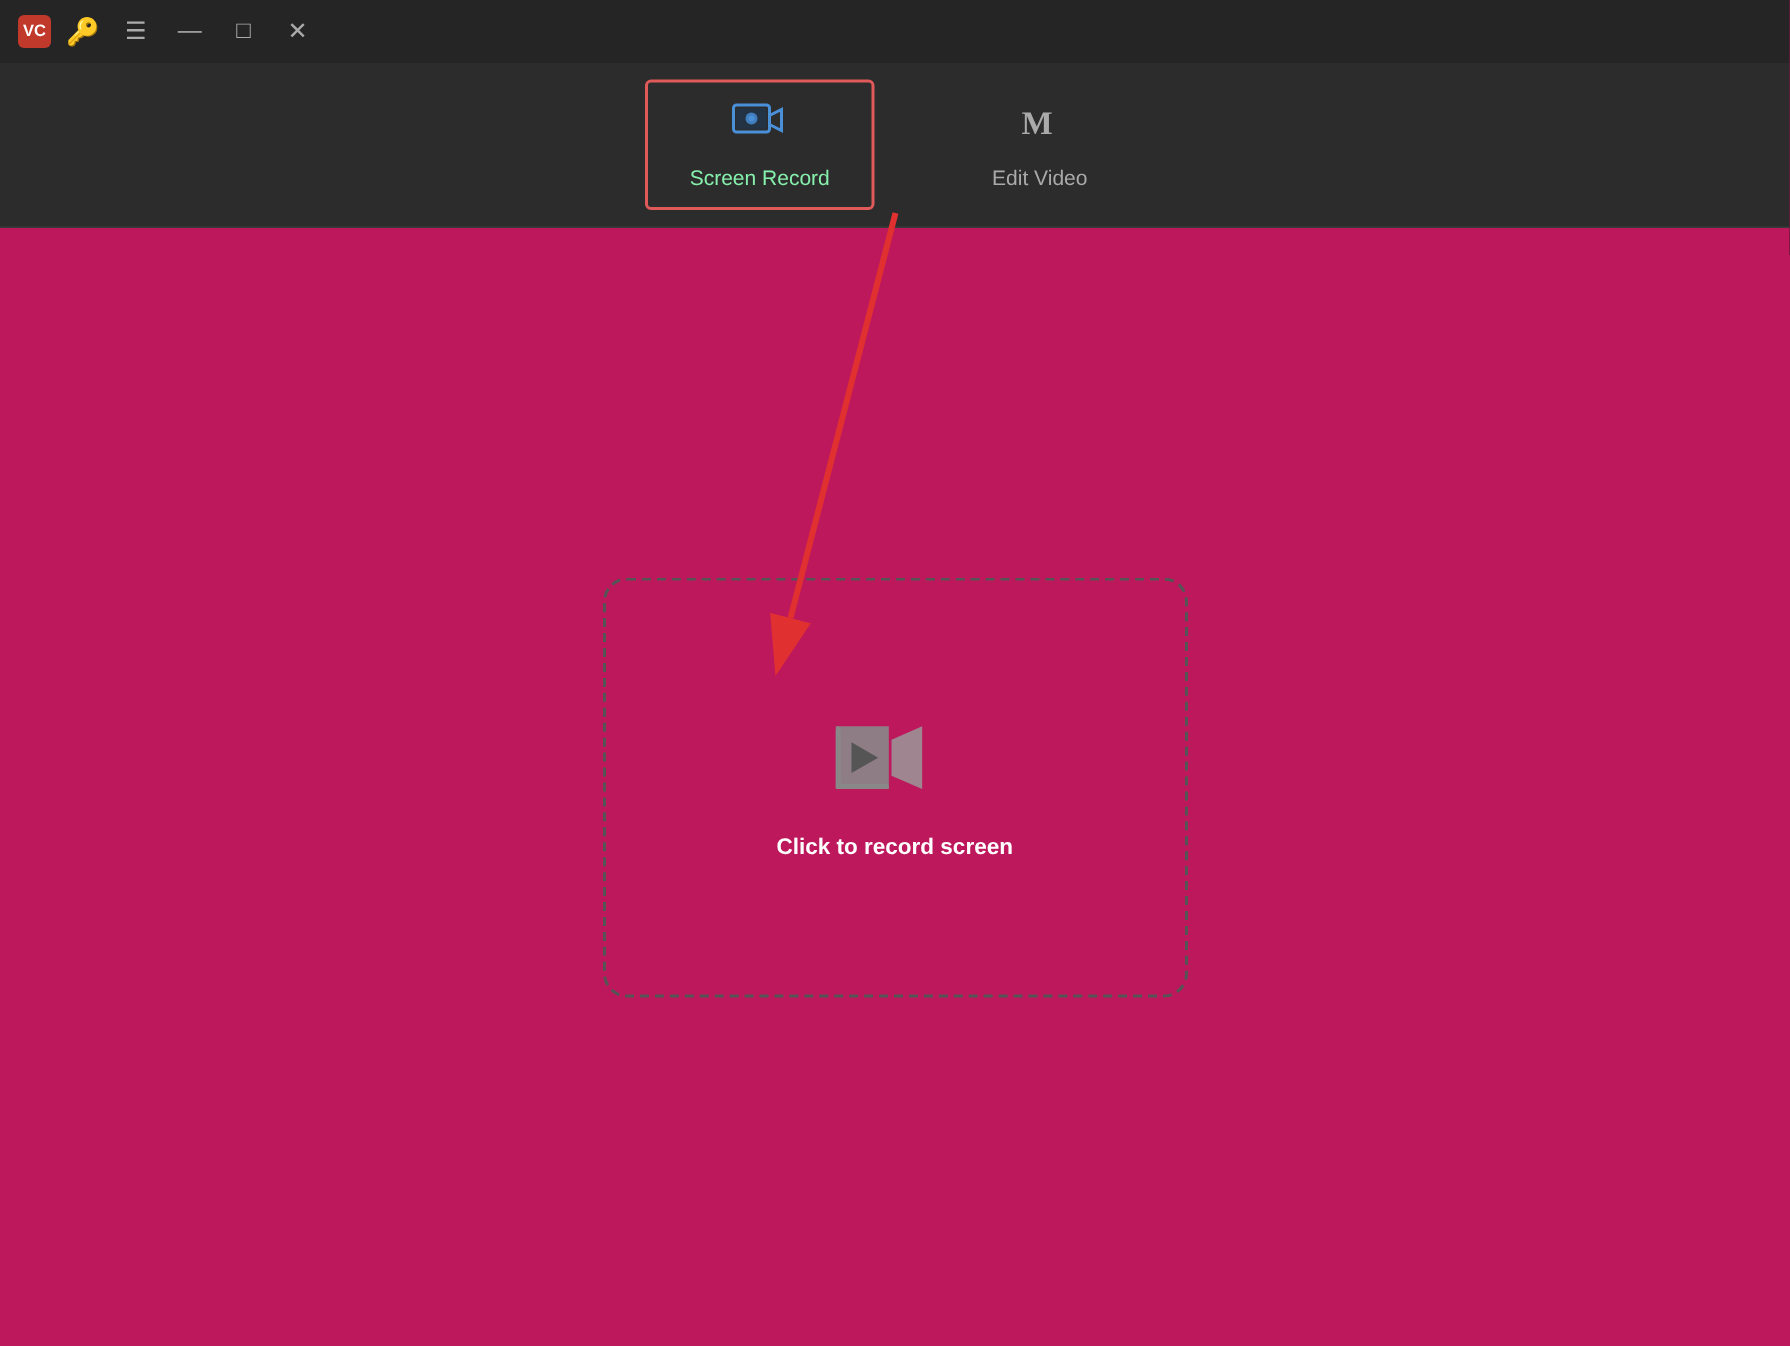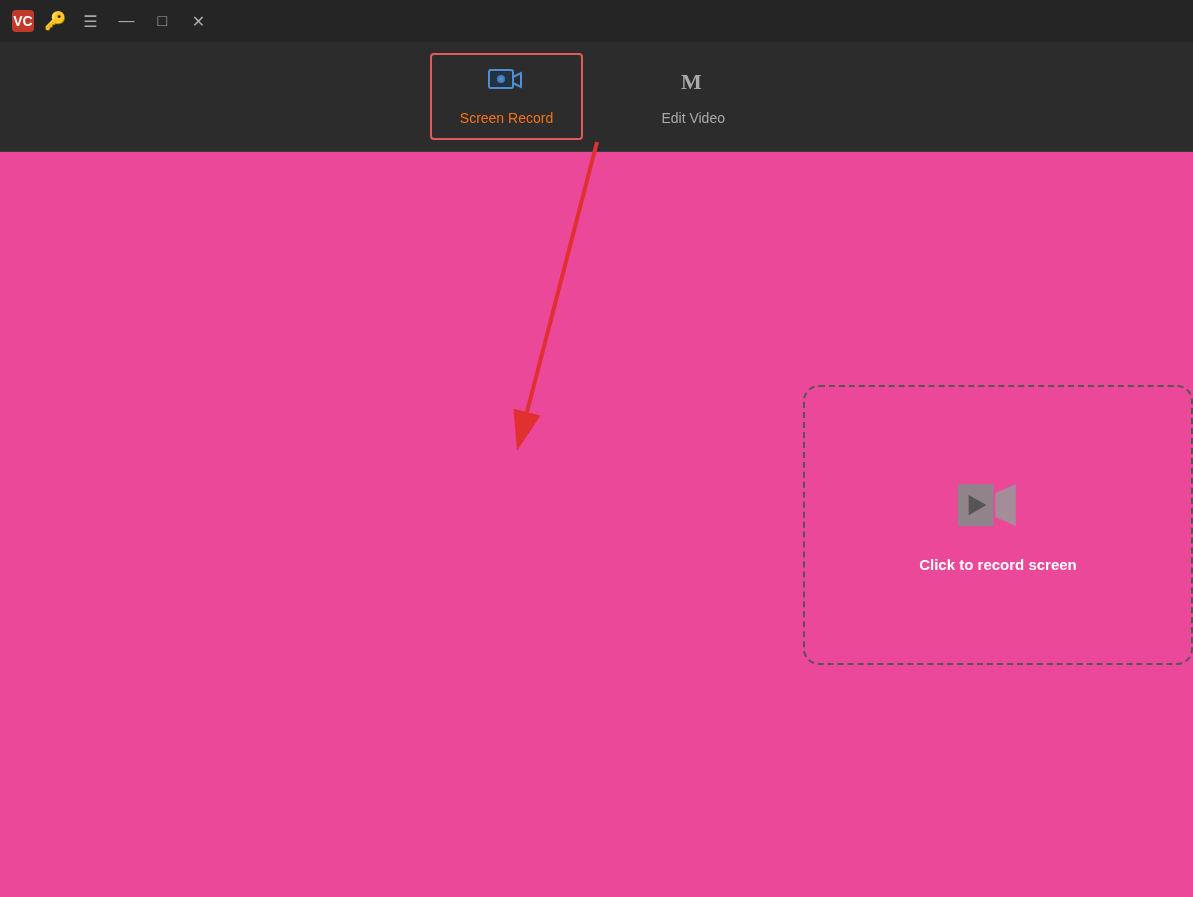--- a/index.html
+++ b/index.html
@@ -30,21 +30,21 @@
       border-radius: 4px;
       display: flex;
       align-items: center;
       justify-content: center;
       margin-right: 10px;
       flex-shrink: 0;
     }
 
     .titlebar-logo span {
       color: white;
-      font-size: 14px;
+      font-size: 11px;
       font-weight: bold;
     }
 
     .titlebar-title {
       color: #ccc;
       font-size: 13px;
       flex: 1;
     }
 
     .titlebar-controls {
@@ -108,30 +108,30 @@
 
     .nav-tab.active .tab-icon {
       color: #4a90d9;
     }
 
     .nav-tab .tab-label {
       font-size: 14px;
     }
 
     .nav-tab.active .tab-label {
-      color: #f97316;
+      color: #86efac;
     }
 
     
     .main-content {
-      background: #ec4899;
+      background: #be185d;
       height: calc(897px - 42px - 110px);
       display: flex;
       align-items: center;
-      justify-content: flex-end;
+      justify-content: center;
       position: relative;
     }
 
     
     .record-area {
       width: 390px;
       height: 280px;
       border: 2px dashed #555;
       border-radius: 16px;
       display: flex;

